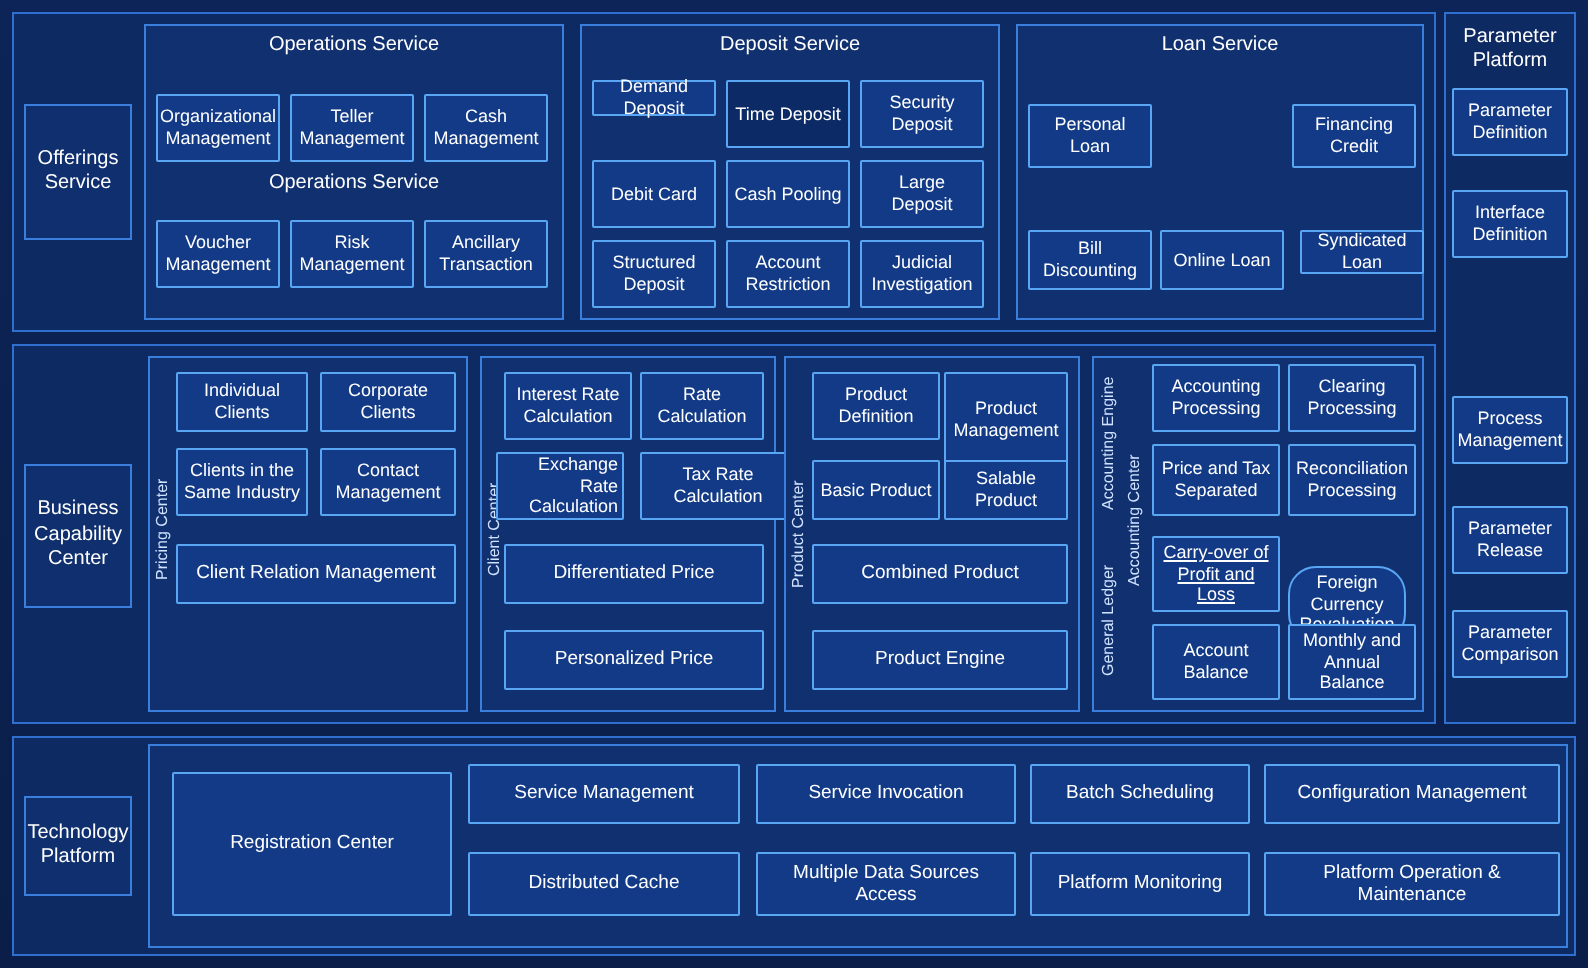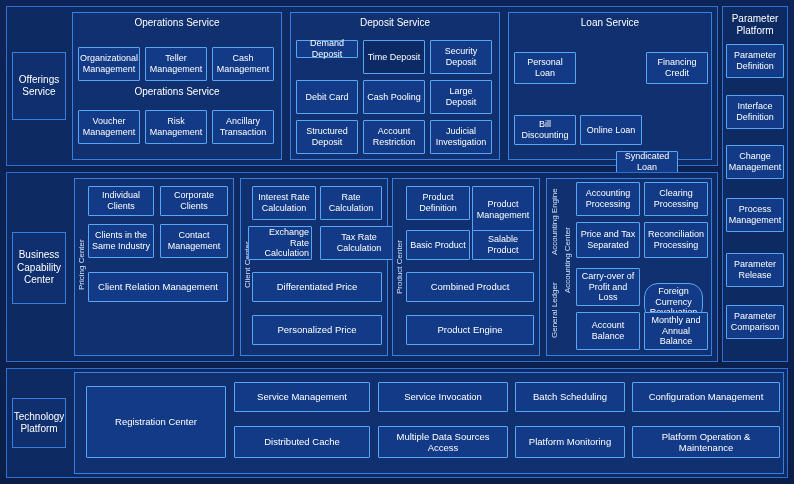--- a/index.html
+++ b/index.html
@@ -123,29 +123,28 @@
   <div class="cell" style="left:363px; top:120px; width:62px; height:34px;">Account Restriction</div>
   <div class="cell" style="left:430px; top:120px; width:62px; height:34px;">Judicial Investigation</div>
 
   <div class="group" style="left:508px; top:12px; width:204px; height:148px;">
     <div class="group-title">Loan Service</div>
   </div>
   <div class="cell" style="left:514px; top:52px; width:62px; height:32px;">Personal Loan</div>
   <div class="cell" style="left:646px; top:52px; width:62px; height:32px;">Financing Credit</div>
   <div class="cell" style="left:514px; top:115px; width:62px; height:30px;">Bill Discounting</div>
   <div class="cell" style="left:580px; top:115px; width:62px; height:30px;">Online Loan</div>
-  <div class="cell" style="left:616px; top:115px; width:62px; height:22px;margin-top:36px;">Syndicated Loan</div>
+  <div class="cell" style="left:650px; top:115px; width:62px; height:22px;">Syndicated Loan</div>
 
   <div class="band" style="left:722px; top:6px; width:66px; height:356px;"></div>
   <div class="side-label" style="left:726px; top:10px; width:58px; height:30px; border-color:transparent; background:transparent;">
     <span>Parameter Platform</span>
   </div>
   <div class="cell" style="left:726px; top:44px; width:58px; height:34px;">Parameter Definition</div>
   <div class="cell" style="left:726px; top:95px; width:58px; height:34px;">Interface Definition</div>
-  <div class="cell" style="left:726px; top:145px; width:58px; height:34px;">Change Management</div>
   <div class="cell" style="left:726px; top:198px; width:58px; height:34px;">Process Management</div>
   <div class="cell" style="left:726px; top:253px; width:58px; height:34px;">Parameter Release</div>
   <div class="cell" style="left:726px; top:305px; width:58px; height:34px;">Parameter Comparison</div>
 
   <div class="band" style="left:6px; top:172px; width:712px; height:190px;"></div>
 
   <div class="side-label" style="left:12px; top:232px; width:54px; height:72px;">
     <span>Business Capability Center</span>
   </div>
 
@@ -176,21 +175,21 @@
   <div class="cell wide" style="left:406px; top:315px; width:128px; height:30px;">Product Engine</div>
 
   <div class="group" style="left:546px; top:178px; width:166px; height:178px;"></div>
   <div class="vtitle" style="left:549px; top:182px; width:10px; height:80px;">Accounting Engine</div>
   <div class="vtitle" style="left:549px; top:272px; width:10px; height:76px;">General Ledger</div>
   <div class="vtitle" style="left:562px; top:210px; width:10px; height:100px;">Accounting Center</div>
   <div class="cell" style="left:576px; top:182px; width:64px; height:34px;">Accounting Processing</div>
   <div class="cell" style="left:644px; top:182px; width:64px; height:34px;">Clearing Processing</div>
   <div class="cell" style="left:576px; top:222px; width:64px; height:36px;">Price and Tax Separated</div>
   <div class="cell" style="left:644px; top:222px; width:64px; height:36px;">Reconciliation Processing</div>
-  <div class="cell" style="left:576px; top:268px; width:64px; height:38px;">Carry-over of Profit and Loss</div>
+  <div class="cell" style="left:576px; top:268px; width:64px; height:38px;text-decoration:underline;">Carry-over of Profit and Loss</div>
   <div class="cell" style="left:644px; top:283px; width:59px; height:38px;border-radius:14px;">Foreign Currency Revaluation</div>
   <div class="cell" style="left:576px; top:312px; width:64px; height:38px;">Account Balance</div>
   <div class="cell" style="left:644px; top:312px; width:64px; height:38px;">Monthly and Annual Balance</div>
 
   <div class="band" style="left:6px; top:368px; width:782px; height:110px;"></div>
 
   <div class="side-label" style="left:12px; top:398px; width:54px; height:50px;">
     <span>Technology Platform</span>
   </div>
 

